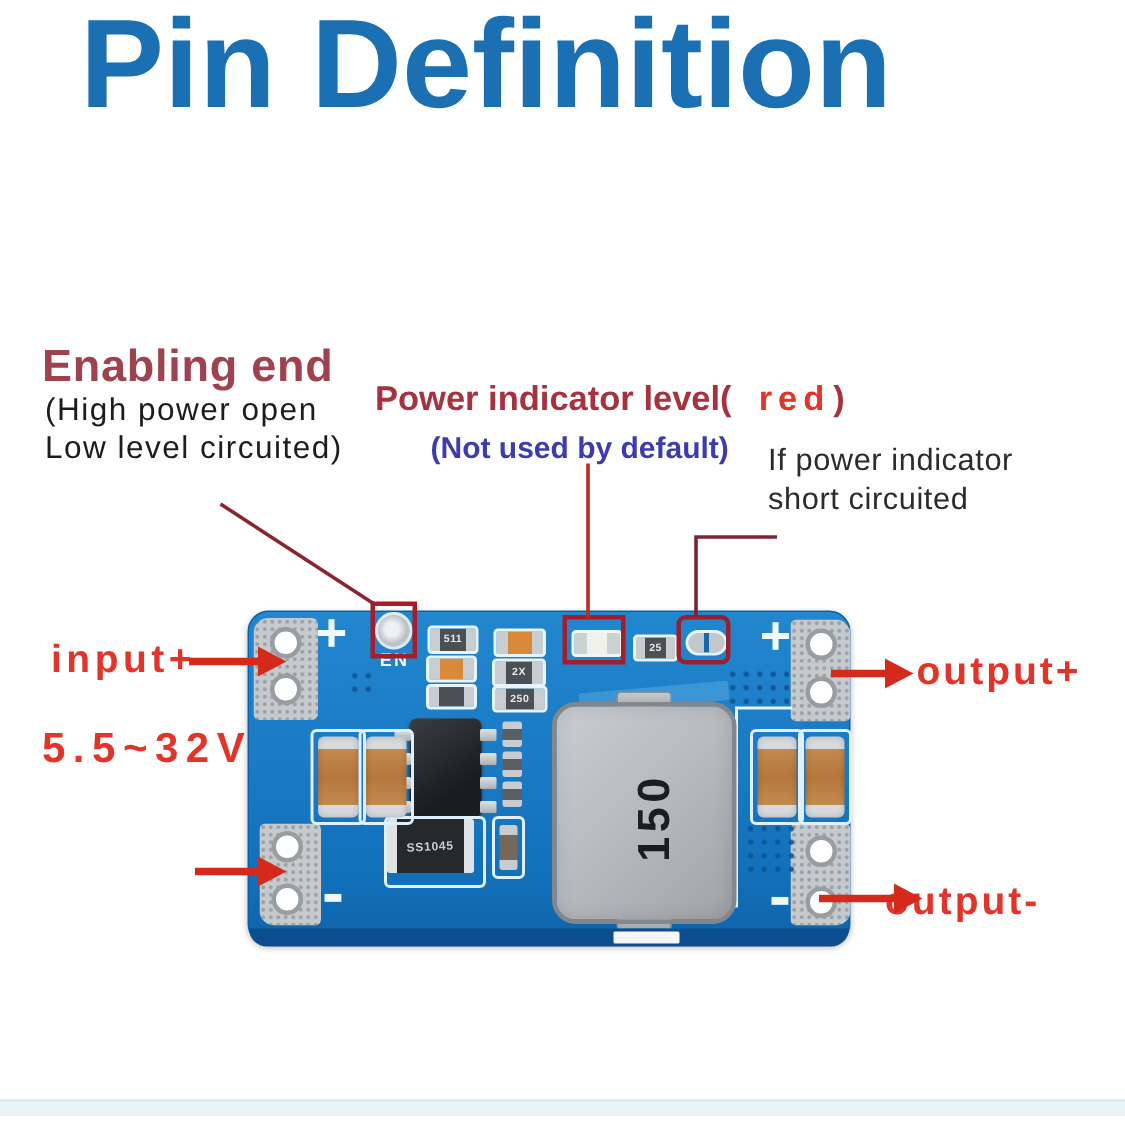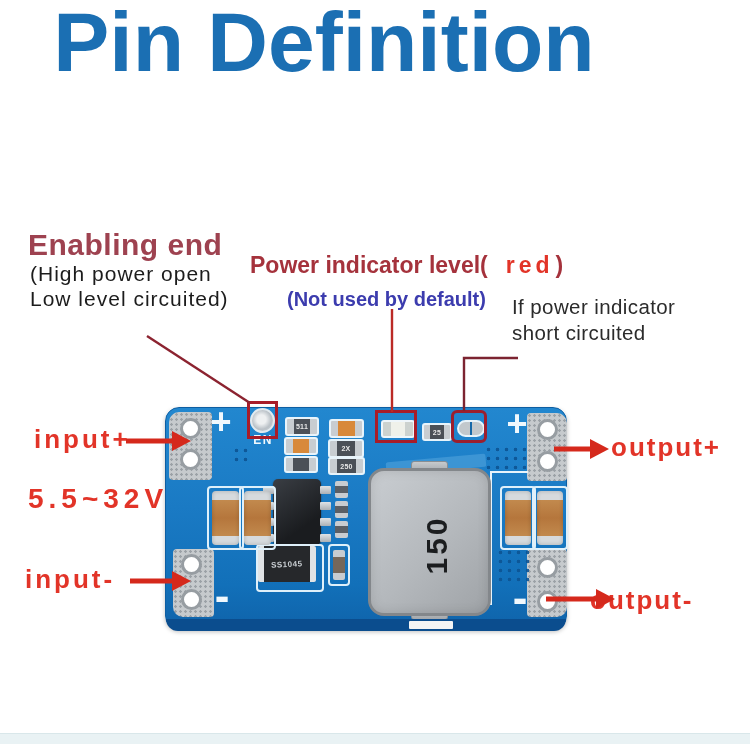--- a/index.html
+++ b/index.html
@@ -147,21 +147,20 @@
   </div>
   <div class="pwr-sub">(Not used by default)</div>
 
   <div class="pad-note">
     <div>If power indicator</div>
     <div>short circuited</div>
   </div>
 
   <div class="pinlabel" style="left:34px;top:424px;text-align:center;">input+</div>
   <div class="pinlabel" style="left:16px;top:483px;font-size:28px;letter-spacing:5px;margin-left:12px;">5.5~32V</div>
-  <div class="pinlabel" style="left:25px;top:564px;">input-</div>
   <div class="pinlabel" style="left:611px;top:432px;letter-spacing:2px;">output+</div>
   <div class="pinlabel" style="left:590px;top:585px;letter-spacing:2px;">output-</div>
 
   <div class="board">
 
     <div class="plate" style="left:3px;top:4px;width:43px;height:68px;border-radius:10px 4px 4px 4px;"></div>
     <div class="hole" style="left:14px;top:10px;width:21px;height:21px;"></div>
     <div class="hole" style="left:14px;top:41px;width:21px;height:21px;"></div>
 
     <div class="plate" style="left:7px;top:141px;width:41px;height:68px;border-radius:4px 4px 4px 10px;"></div>

